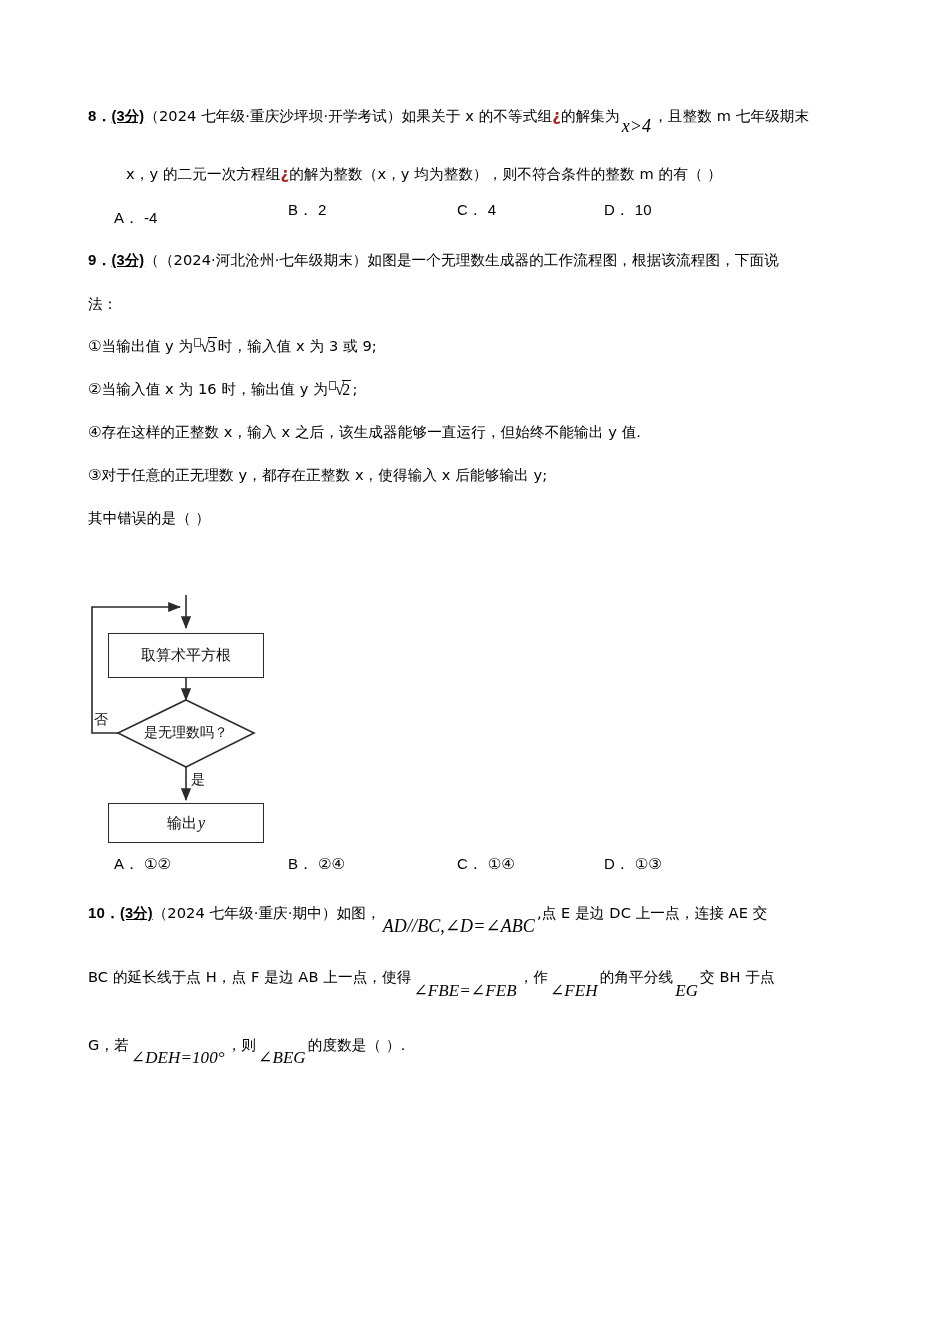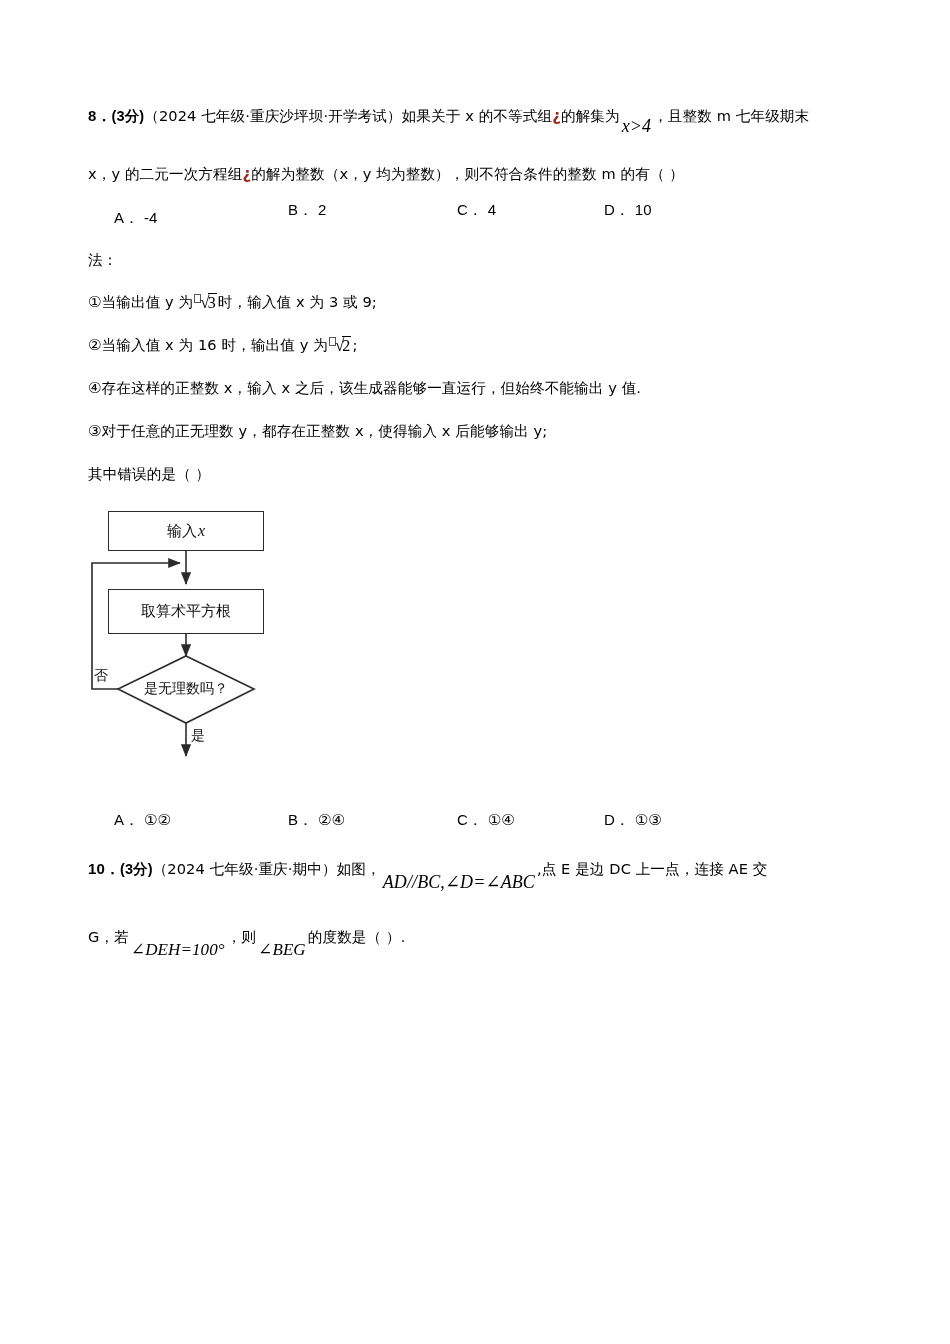--- a/index.html
+++ b/index.html
@@ -38,20 +38,21 @@
   }
   .qnum {
     font-family: "Liberation Sans", "DejaVu Sans", sans-serif;
     font-weight: bold;
     font-size: 15px;
   }
   .score {
     font-family: "Liberation Sans", "DejaVu Sans", sans-serif;
     font-weight: bold;
     font-size: 14.5px;
+    text-decoration: underline;
   }
   .src {
     font-size: 15px;
   }
   .cn { font-family: "DejaVu Sans", "Liberation Sans", sans-serif; font-size: 14.6px; }
   .red {
     color: #9e2a20;
     font-family: "DejaVu Sans", sans-serif;
     font-size: 15px;
     font-weight: bold;
@@ -153,40 +154,43 @@
 </head>
 <body>
 
 <div class="page">
  <div class="content">
 
   <div>
     <div class="qline">
       <span class="qnum">8</span><span class="qnum">．</span><span class="score">(3分)</span><span class="src cn">（2024 七年级·重庆沙坪坝·开学考试）</span><span class="cn">如果关于 x 的不等式组</span><span class="red">¿</span><span class="cn">的解集为</span><span class="eq">x&gt;4</span><span class="cn">，且整数 m 七年级期末</span>
     </div>
-    <div class="qline" style="margin-top:28px;">
+    <div class="qline" style="margin-top:28px;margin-left:38px;">
       <span class="cn">x，y 的二元一次方程组</span><span class="red">¿</span><span class="cn">的解为整数（x，y 均为整数），则不符合条件的整数 m 的有（ ）</span>
     </div>
     <div class="options" style="margin-top:12px;">
       <div class="opt" style="left:26px;margin-top:8px;">
         <span class="lbl">A．</span><span class="val">-4</span>
       </div>
       <div class="opt" style="left:200px;">
         <span class="lbl">B．</span><span class="val">2</span>
       </div>
       <div class="opt" style="left:369px;">
         <span class="lbl">C．</span><span class="val">4</span>
       </div>
       <div class="opt" style="left:516px;">
         <span class="lbl">D．</span><span class="val">10</span>
       </div>
     </div>
   </div>
 
   <div style="margin-top:14px;">
+    <div class="qline">
+      <span class="qnum">9</span><span class="qnum">．</span><span class="score">(3分)</span><span class="src cn">（（2024·河北沧州·七年级期末）</span><span class="cn">如图是一个无理数生成器的工作流程图，根据该流程图，下面说</span>
+    </div>
     <div class="qline" style="margin-top:14px;">
       <span class="cn">法：</span>
     </div>
 
     <div class="qline" style="margin-top:12px;">
       <span class="circnum">①</span><span class="cn">当输出值 y 为</span><span class="radical"><span class="boxart"></span><span class="sign">√</span><span class="rad-num">3</span></span><span class="cn">时，输入值 x 为 3 或 9;</span>
     </div>
     <div class="qline" style="margin-top:13px;">
       <span class="circnum">②</span><span class="cn">当输入值 x 为 16 时，输出值 y 为</span><span class="radical"><span class="boxart"></span><span class="sign">√</span><span class="rad-num">2</span></span><span class="cn">;</span>
     </div>
@@ -210,43 +214,43 @@
 
         <line x1="98" y1="50" x2="98" y2="83" stroke="#2b2b2b" stroke-width="1.6" marker-end="url(#ah)"></line>
 
         <line x1="98" y1="133" x2="98" y2="155" stroke="#2b2b2b" stroke-width="1.6" marker-end="url(#ah)"></line>
 
         <line x1="98" y1="222" x2="98" y2="255" stroke="#2b2b2b" stroke-width="1.6" marker-end="url(#ah)"></line>
 
         <path d="M30,188 L4,188 L4,62 L92,62" fill="none" stroke="#2b2b2b" stroke-width="1.6" marker-end="url(#ah)"></path>
       </svg>
 
-      <div class="fc-box" style="left:20px; top:10px; width:156px; height:40px;">
-        <span>输入</span>
-            <span class="v">x</span>
-      </div>
 
       <div class="fc-box" style="left:20px; top:88px; width:156px; height:45px;">
         <span>取算术平方根</span>
       </div>
 
       <svg class="fc-svg" width="300" height="300" viewBox="0 0 300 300">
         <polygon points="98,155 166,188 98,222 30,188" fill="#ffffff" stroke="#2b2b2b" stroke-width="1.6"></polygon>
       </svg>
       <div class="fc-diamond-label" style="left:30px; top:170px; width:136px; height:36px;">
         <span>是无理数吗？</span>
       </div>
 
       <div class="fc-label" style="left:6px; top:166px;">
         <span>否</span>
       </div>
       <div class="fc-label" style="left:103px; top:226px;">
         <span>是</span>
       </div>
 
+      <div class="fc-box" style="left:20px; top:258px; width:156px; height:40px;">
+        <span>输出</span>
+            <span class="v">y</span>
+      </div>
     </div>
 
     <div class="options" style="margin-top:10px;text-align:center;">
       <div class="opt" style="left:26px;">
         <span class="lbl">A．</span><span class="val circnum">①②</span>
       </div>
       <div class="opt" style="left:200px;">
         <span class="lbl">B．</span><span class="val circnum">②④</span>
       </div>
       <div class="opt" style="left:369px;">
@@ -255,19 +259,22 @@
       <div class="opt" style="left:516px;">
         <span class="lbl">D．</span><span class="val circnum">①③</span>
       </div>
     </div>
   </div>
 
   <div style="margin-top:12px;">
     <div class="qline">
       <span class="qnum">10</span><span class="qnum">．</span><span class="score">(3分)</span><span class="src cn">（2024 七年级·重庆·期中）</span><span class="cn">如图，</span><span class="eq" style="top:14px;">AD//BC,∠D=∠ABC</span><span class="cn">,点 E 是边 DC 上一点，连接 AE 交</span>
     </div>
+    <div class="qline" style="margin-top:34px;">
+      <span class="cn">BC 的延长线于点 H，点 F 是边 AB 上一点，使得</span><span class="eq small" style="top:14px;">∠FBE=∠FEB</span><span class="cn">，作</span><span class="eq small" style="top:14px;">∠FEH</span><span class="cn">的角平分线</span><span class="eq small" style="top:14px;">EG</span><span class="cn">交 BH 于点</span>
+    </div>
     <div class="qline" style="margin-top:38px;">
       <span class="cn">G，若</span><span class="eq small" style="top:13px;">∠DEH=100°</span><span class="cn">，则</span><span class="eq small" style="top:13px;">∠BEG</span><span class="cn">的度数是（ ）.</span>
     </div>
   </div>
 
  </div>
 </div>
 
 </body></html>

